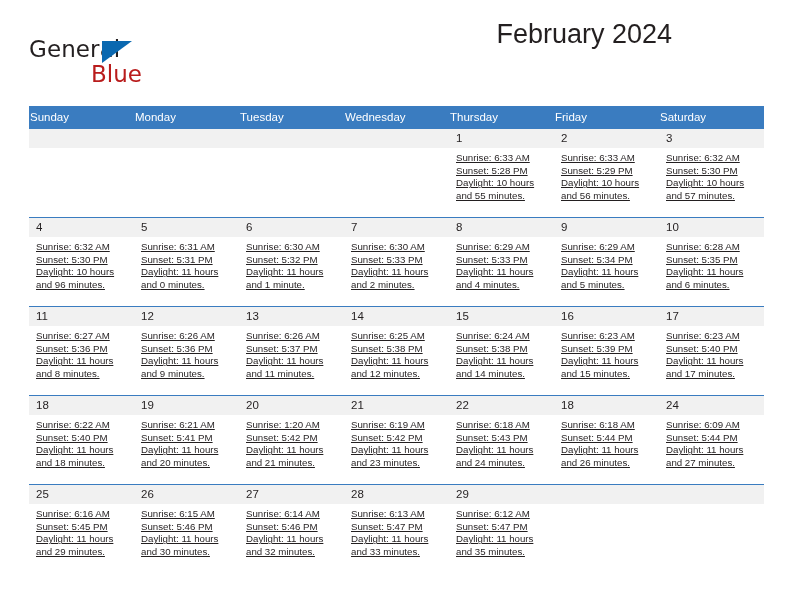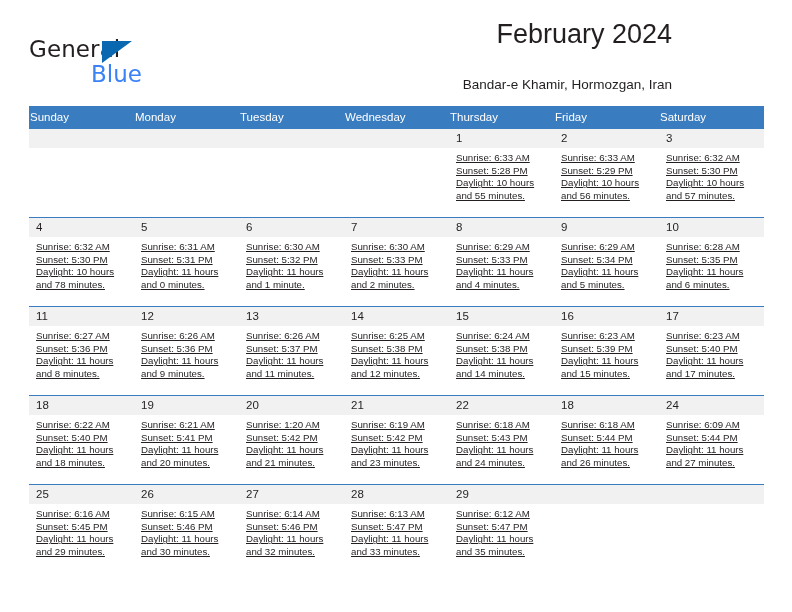--- a/index.html
+++ b/index.html
@@ -50,21 +50,21 @@
     top: 5px;
     width: 0; height: 0;
     border-left: 30px solid #0a68b0;
     border-bottom: 22px solid transparent;
   }
   .logo-blue {
     position: absolute;
     left: 62px;
     top: 25px;
     font-size: 23px;
-    color: #3b82f6;
+    color: #b91c1c;
     font-family: "DejaVu Sans", sans-serif;
     font-weight: 400;
     line-height: 26px;
   }
   .title {
     position: absolute;
     right: 36px;
     top: 18px;
     font-size: 27px;
     font-weight: 400;
@@ -141,21 +141,20 @@
 
   <div class="header">
 
     <div class="logo">
       <span class="logo-general">General</span>
       <span class="logo-tri"></span>
       <span class="logo-blue">Blue</span>
     </div>
 
     <div class="title">February 2024</div>
-    <div class="subtitle">Bandar-e Khamir, Hormozgan, Iran</div>
   </div>
 
   <div class="calendar">
     <table class="cal">
       <thead>
         <tr>
           <th>Sunday</th>
           <th>Monday</th>
           <th>Tuesday</th>
           <th>Wednesday</th>
@@ -230,21 +229,21 @@
               </div>
             </td>
           </tr>
           <tr>
             <td class="daycell">
               <div class="daynum">4</div>
               <div class="dayinfo">
                 <div>Sunrise: 6:32 AM</div>
                 <div>Sunset: 5:30 PM</div>
                 <div>Daylight: 10 hours</div>
-                <div>and 78 minutes.</div>
+                <div>and 96 minutes.</div>
               </div>
             </td>
             <td class="daycell">
               <div class="daynum">5</div>
               <div class="dayinfo">
                 <div>Sunrise: 6:31 AM</div>
                 <div>Sunset: 5:31 PM</div>
                 <div>Daylight: 11 hours</div>
                 <div>and 0 minutes.</div>
               </div>

